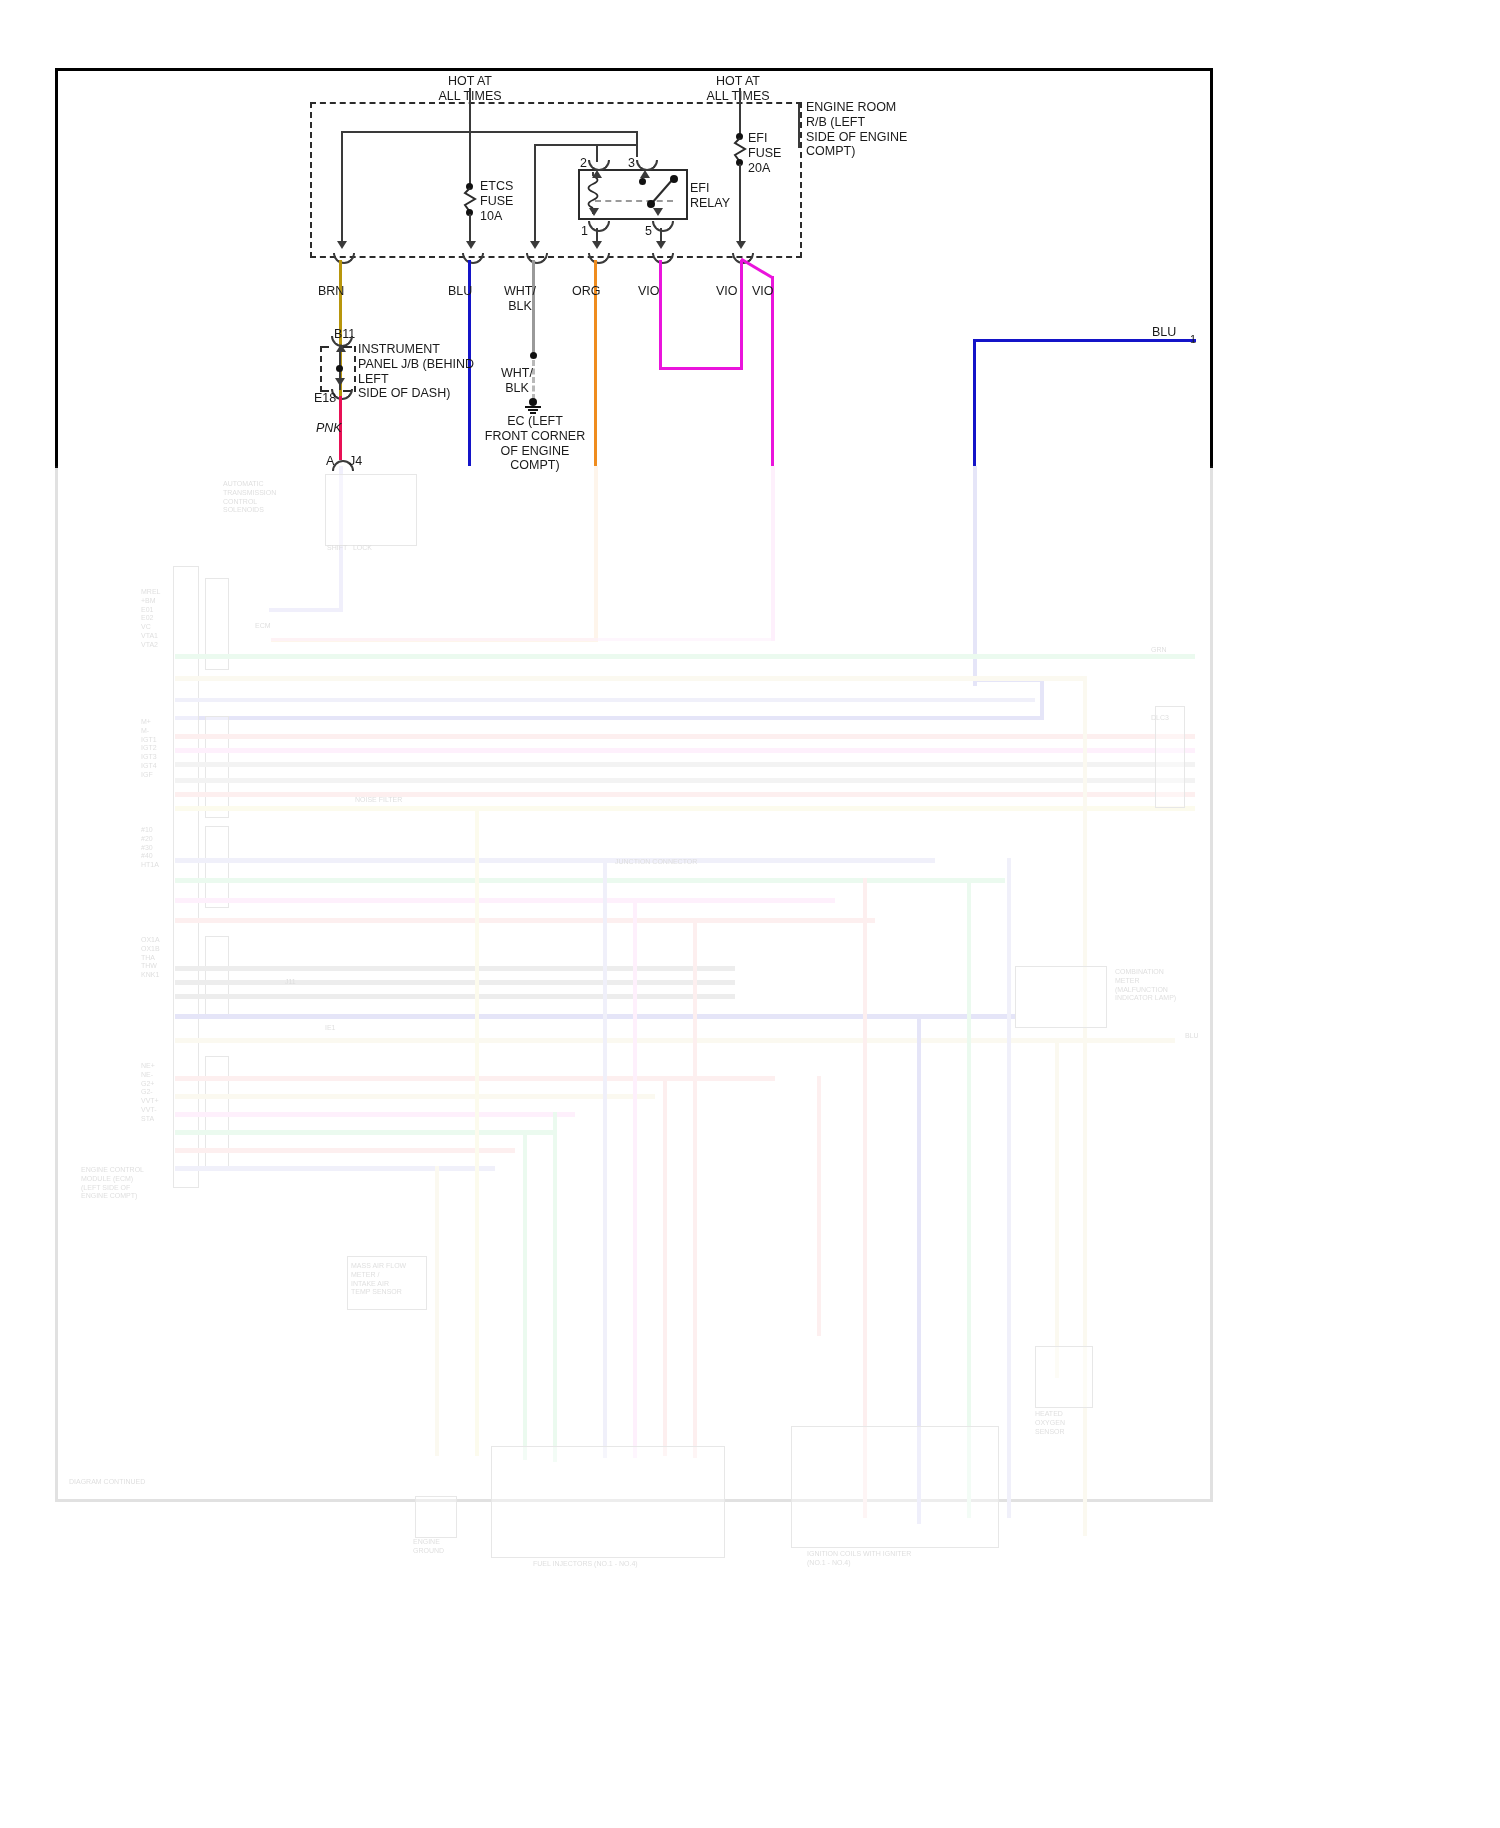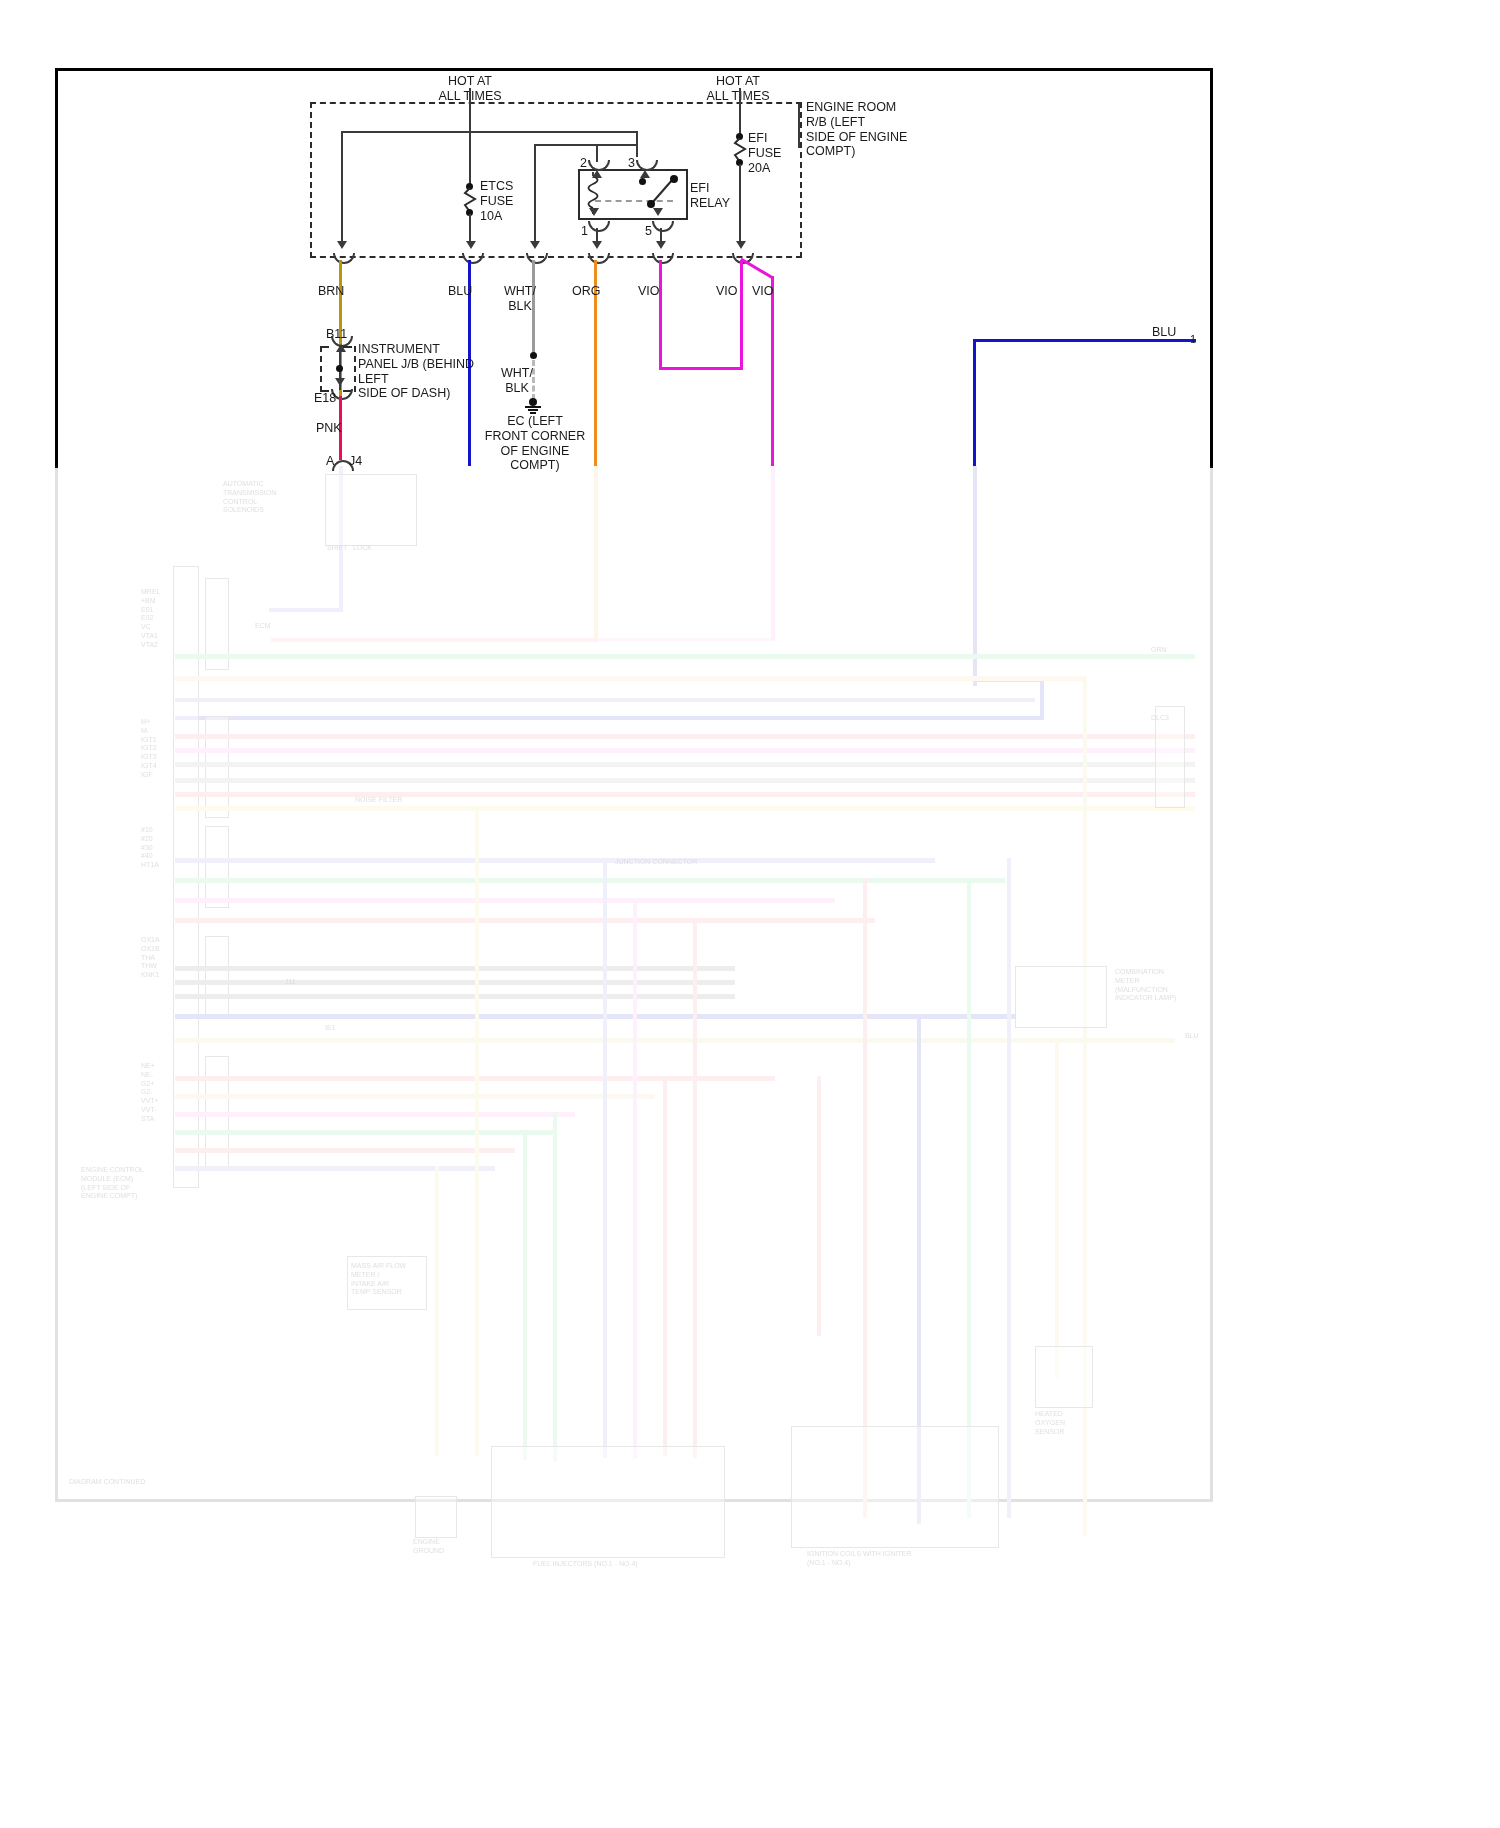--- a/index.html
+++ b/index.html
@@ -179,42 +179,42 @@
   <div class="arrow" style="left:736px;top:241px;"></div>
   <div class="cup" style="left:732px;top:253px;"></div>
   <div class="wline" style="left:740px;top:260px;width:3px;height:110px;background:#ea14dc;"></div>
 
   <svg style="position:absolute;left:740px;top:258px;" width="36" height="22">
     <line x1="1" y1="1" x2="33" y2="20" stroke="#ea14dc" stroke-width="3"></line>
   </svg>
   <div class="wline" style="left:771px;top:276px;width:3px;height:190px;background:#ea14dc;"></div>
   <div class="lbl" style="left:752px;top:284px;">VIO</div>
 
-  <div class="lbl" style="left:326px;top:327px;">B11</div>
+  <div class="lbl" style="left:334px;top:327px;">B11</div>
   <div class="cup" style="left:331px;top:336px;"></div>
   <div class="arrowup" style="left:336px;top:344px;"></div>
 
   <div style="position:absolute;left:320px;top:346px;width:32px;height:46px;
               border:2px dashed #2b2b2b;border-top:none;border-bottom:none;"></div>
   <div style="position:absolute;left:320px;top:346px;width:9px;height:2px;background:#2b2b2b;"></div>
   <div style="position:absolute;left:343px;top:346px;width:9px;height:2px;background:#2b2b2b;"></div>
   <div style="position:absolute;left:320px;top:390px;width:9px;height:2px;background:#2b2b2b;"></div>
   <div style="position:absolute;left:343px;top:390px;width:9px;height:2px;background:#2b2b2b;"></div>
   <div class="wline blk" style="left:339px;top:348px;width:2px;height:42px;"></div>
   <div class="dot" style="left:336px;top:365px;"></div>
   <div class="arrow" style="left:335px;top:378px;"></div>
   <div class="cup" style="left:331px;top:389px;"></div>
   <div class="lbl" style="left:314px;top:391px;">E18</div>
   <div class="lbl" style="left:358px;top:342px;">INSTRUMENT
 PANEL J/B (BEHIND
 LEFT
 SIDE OF DASH)</div>
 
   <div class="wline" style="left:339px;top:396px;width:3px;height:64px;background:#e81055;"></div>
-  <div class="lbl" style="left:316px;top:421px;">PNK</div>
+  <div class="lbl" style="left:316px;top:421px;font-style:italic;">PNK</div>
 
   <div class="cupu" style="left:332px;top:460px;"></div>
   <div class="lbl" style="left:326px;top:454px;">A</div>
   <div class="lbl" style="left:349px;top:454px;">J4</div>
 
   <div class="wline" style="left:973px;top:340px;width:3px;height:126px;background:#1414c8;"></div>
   <div class="wline" style="left:973px;top:339px;width:223px;height:3px;background:#1414c8;"></div>
   <div class="lbl" style="left:1152px;top:325px;">BLU</div>
   <div class="lbl" style="left:1190px;top:333px;font-size:11px;">1</div>
 

